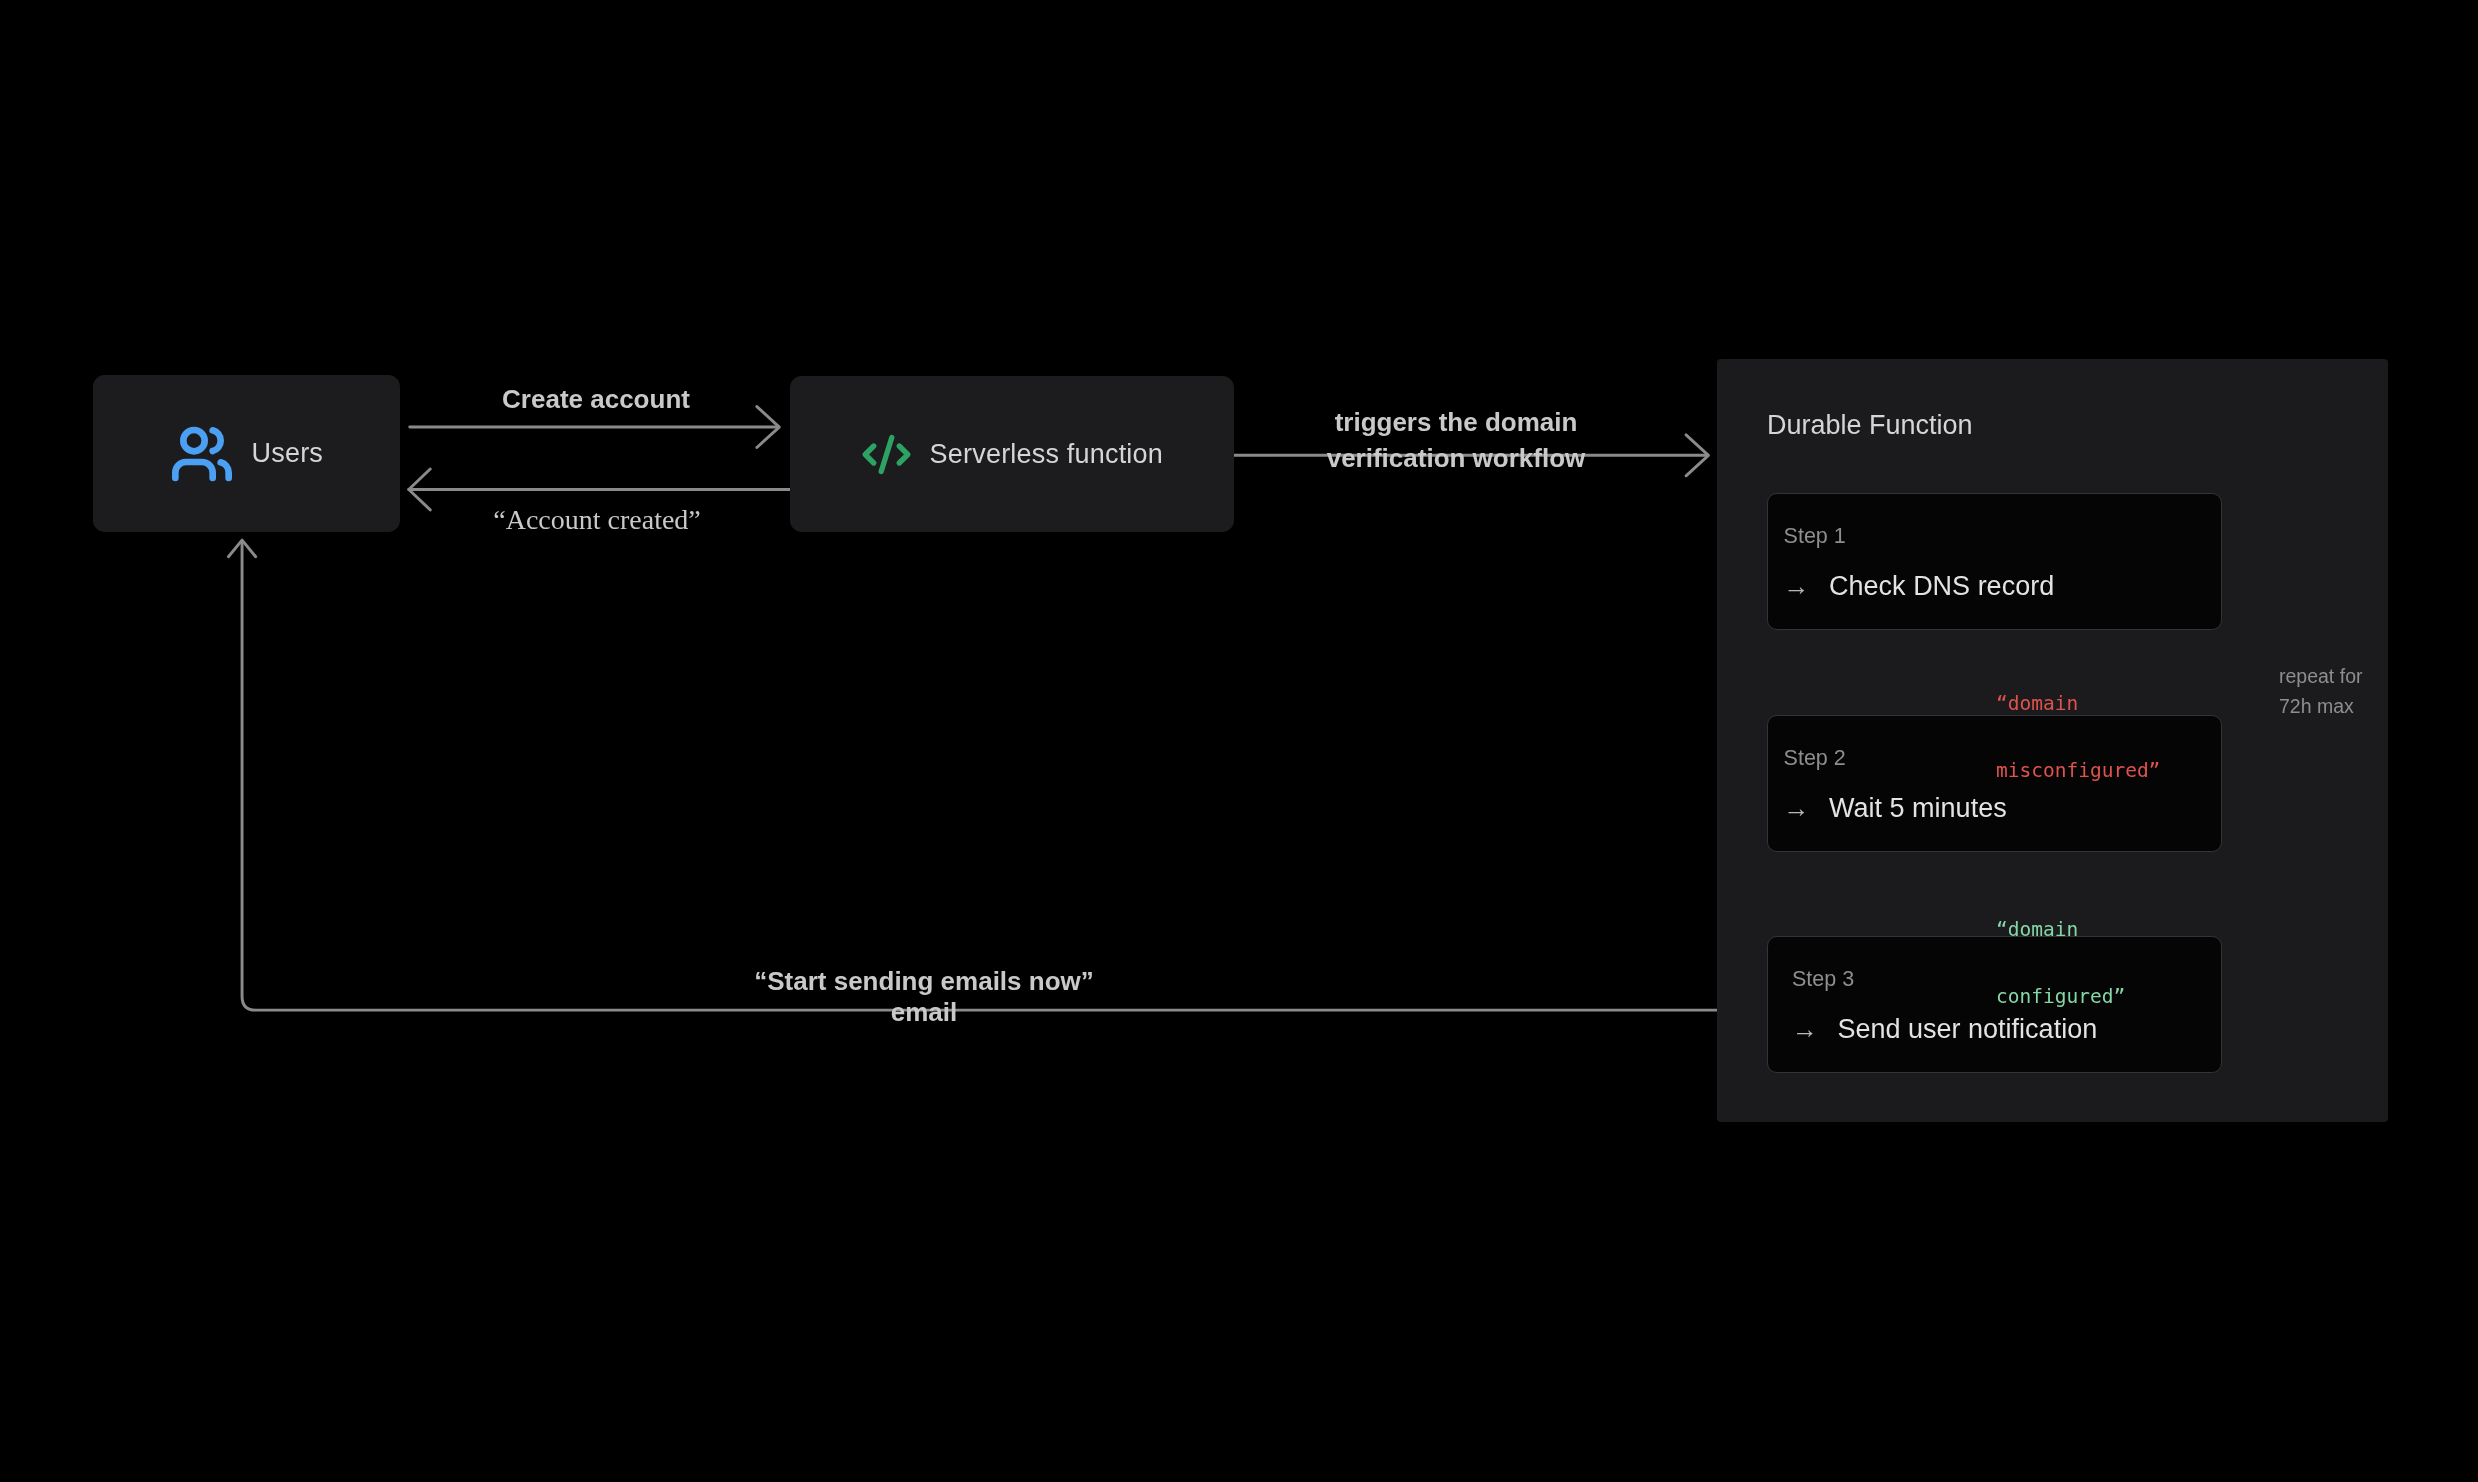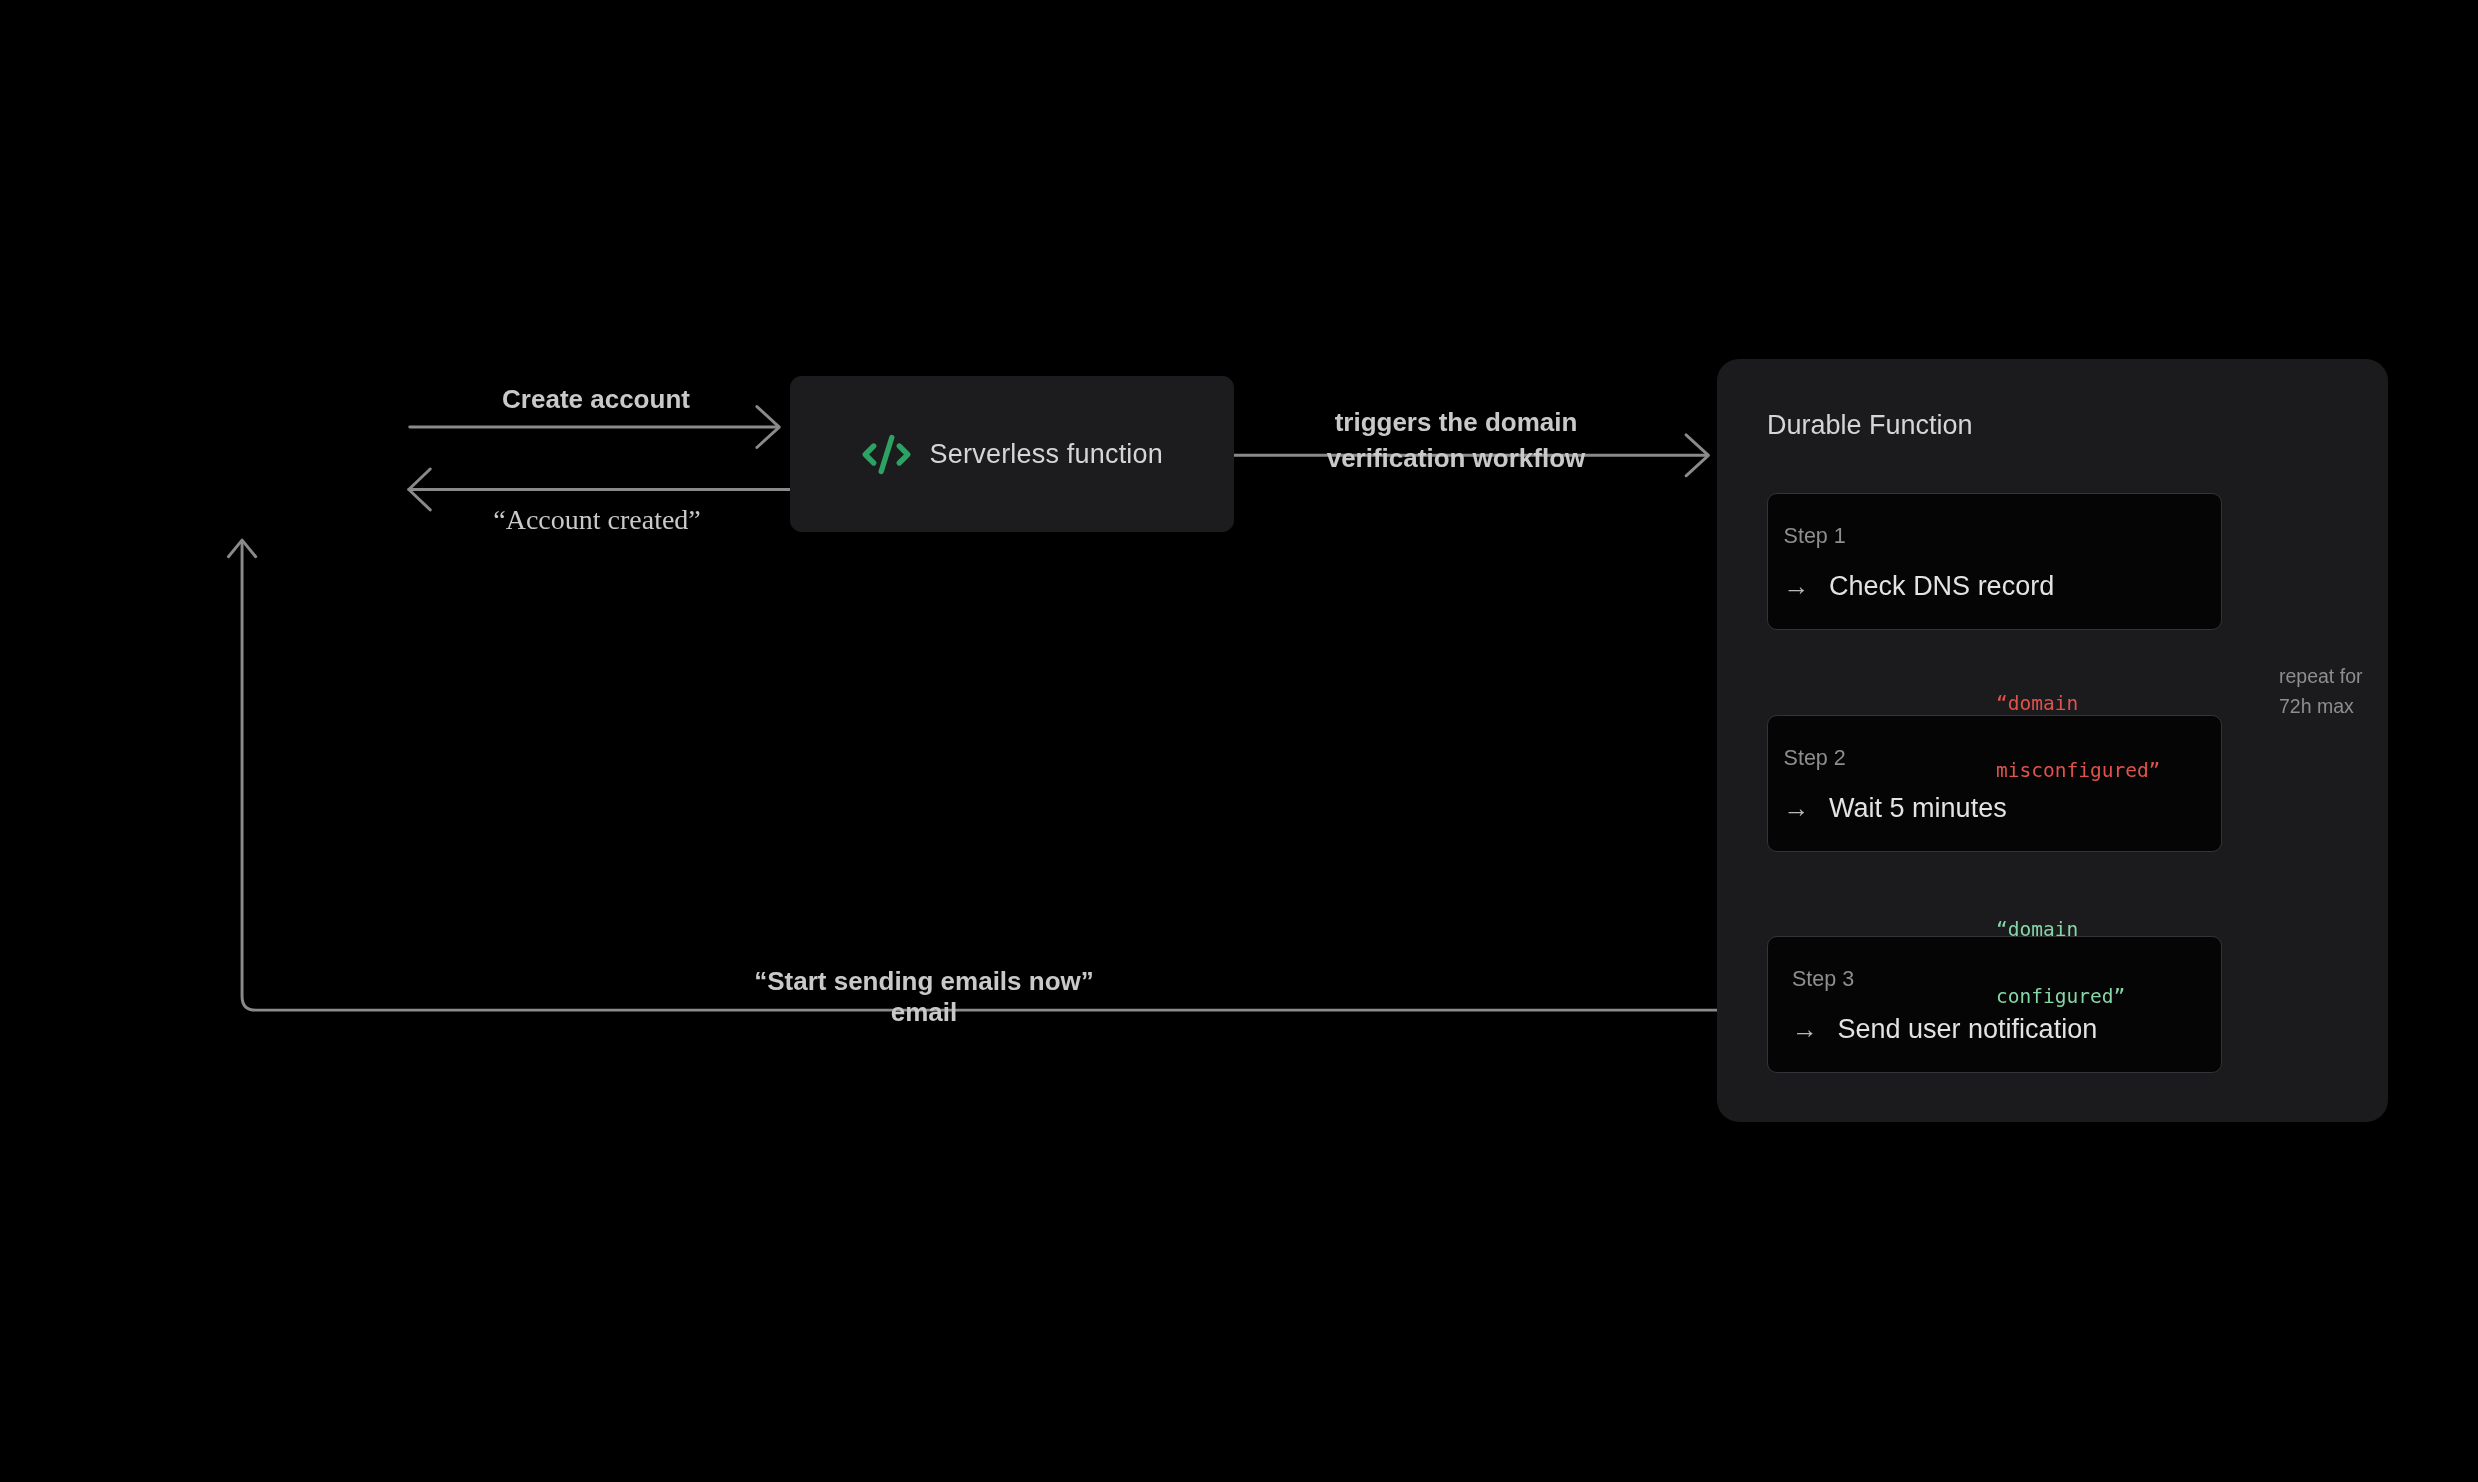--- a/index.html
+++ b/index.html
@@ -17,21 +17,21 @@
   
   .edge-label{position:absolute;color:#c9c9c9;font-weight:bold;font-size:26px;text-align:center;}
   .lbl-create{left:401px;top:384px;width:390px;}
   .lbl-created{left:402px;top:504px;width:390px;font-weight:normal;
                font-family:Liberation Serif, serif;font-size:28px;color:#c9c9c9;}
   .lbl-triggers{left:1261px;top:404px;width:390px;line-height:36px;}
   .lbl-start{left:729px;top:966px;width:390px;}
 
   
   .panel{position:absolute;left:1717px;top:359px;width:671px;height:763px;
-         background:#1b1b1d;border-radius:22px;}
+         background:#1b1b1d;border-radius:4px;}
   .panel-title{position:absolute;left:50px;top:51px;color:#d5d5d5;font-size:27px;}
   .step{position:absolute;left:50px;width:455px;height:137px;background:#050505;
         border:1px solid #343438;border-radius:9.8px;box-sizing:border-box;
         display:flex;flex-direction:column;padding:30px 0 0 15.6px;gap:20.5px;}
   .step1{top:134px;} .step2{top:356px;} .step3{top:577px;padding-left:24px;}
   .step-label{color:#8e8e8e;font-size:21.5px;line-height:25px;}
   .step-title{color:#e3e3e3;font-size:27px;line-height:32px;display:flex;align-items:center;gap:19.5px;}
   .step-arrow{color:#b8b8b8;font-size:26px;}
 
   
@@ -70,20 +70,29 @@
     <g>
       <path d="M2253,813 L2312,813 Q2321,813 2321,804 L2321,585 Q2321,576 2312,576 L2260,576"></path>
       <path d="M2276,562 L2258,576 L2276,590"></path>
     </g>
     <g>
       <path d="M1812,1036 L262,1036 Q248,1036 248,1022 L248,556"></path>
       <path d="M234,571 L248,554 L262,571"></path>
     </g>
   </svg>
 
+  <div class="node node-users">
+    <svg width="64" height="64" viewBox="0 0 24 24" fill="none" stroke="#4ba0f4" stroke-width="2.5" stroke-linecap="round" stroke-linejoin="round">
+      <path d="M16 21v-2a4 4 0 0 0-4-4H6a4 4 0 0 0-4 4v2"></path>
+      <circle cx="9" cy="7" r="4"></circle>
+      <path d="M22 21v-2a4 4 0 0 0-3-3.87"></path>
+      <path d="M16 3.13a4 4 0 0 1 0 7.75"></path>
+    </svg>
+    <span class="node-label">Users</span>
+  </div>
 
   <div class="node node-serverless">
     <svg width="51" height="51" viewBox="0 0 24 24" fill="none" stroke="#2ca263" stroke-width="2.5" stroke-linecap="round" stroke-linejoin="round">
       <path d="m18 16 4-4-4-4"></path>
       <path d="m6 8-4 4 4 4"></path>
       <path d="m14.5 4-5 16"></path>
     </svg>
     <span class="node-label">Serverless function</span>
   </div>
 

